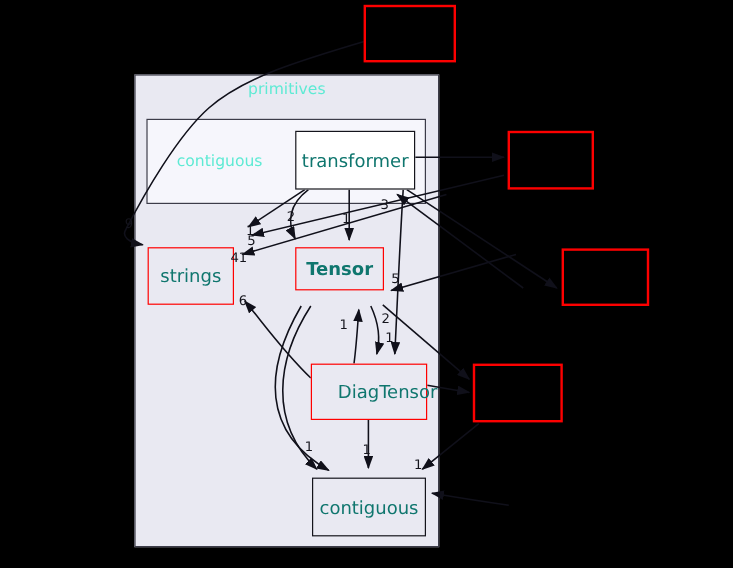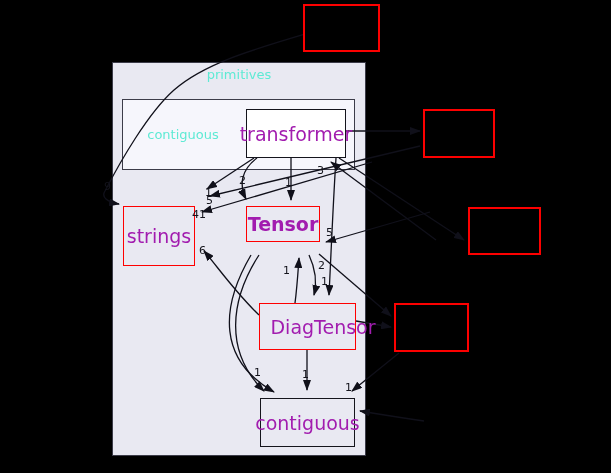--- a/index.html
+++ b/index.html
@@ -9,27 +9,27 @@
   }
   .cluster{position:absolute;z-index:1;box-sizing:border-box;}
   .cluster.outer{left:112px;top:62px;width:254px;height:394px;background:#e9e9f2;border:1.4px solid #3c3c49;}
   .cluster.inner{left:122px;top:99px;width:233px;height:71px;background:#f6f6fc;border:1.4px solid #3c3c49;}
   .edge-layer{position:absolute;left:0;top:0;z-index:2;pointer-events:none;}
   .cluster-label{position:absolute;z-index:3;color:#5eead4;font-size:13px;}
   .cluster-label.primitives{left:112px;top:67px;width:254px;text-align:center;}
   .cluster-label.transform{left:128px;top:99px;width:110px;height:71px;display:flex;align-items:center;justify-content:center;}
   .node{
     position:absolute;z-index:3;box-sizing:border-box;display:flex;align-items:center;justify-content:center;
-    font-size:19px;color:#a21caf;background:#e9e9f2;border:1.5px solid #14141c;text-align:center;
+    font-size:15px;color:#0f766e;background:#e9e9f2;border:1.5px solid #14141c;text-align:center;
   }
   .node.white{background:#ffffff;}
   .node.red{border:1.5px solid #ff0000;}
   .node.external{background:#000;border:2.5px solid #fd0000;z-index:3;}
   .node.transformer{left:246px;top:109px;width:100px;height:49px;}
-  .node.strings{left:123px;top:206px;width:72px;height:60px;}
+  .node.strings{left:123px;top:206px;width:72px;height:48px;}
   .node.tensor{left:246px;top:206px;width:74px;height:36px;font-weight:bold;}
   .node.diagtensor{left:259px;top:303px;width:97px;height:47px;padding-left:31px;}
   .node.contiguous{left:260px;top:398px;width:95px;height:49px;}
   .node.ext-top{left:303px;top:4px;width:77px;height:48px;}
   .node.ext-r1{left:423px;top:109px;width:72px;height:49px;}
   .node.ext-r2{left:468px;top:207px;width:73px;height:48px;}
   .node.ext-r3{left:394px;top:303px;width:75px;height:49px;}
   .edge-label{position:absolute;z-index:4;color:#14141c;font-size:11px;line-height:12px;}
 </style>
 </head>

